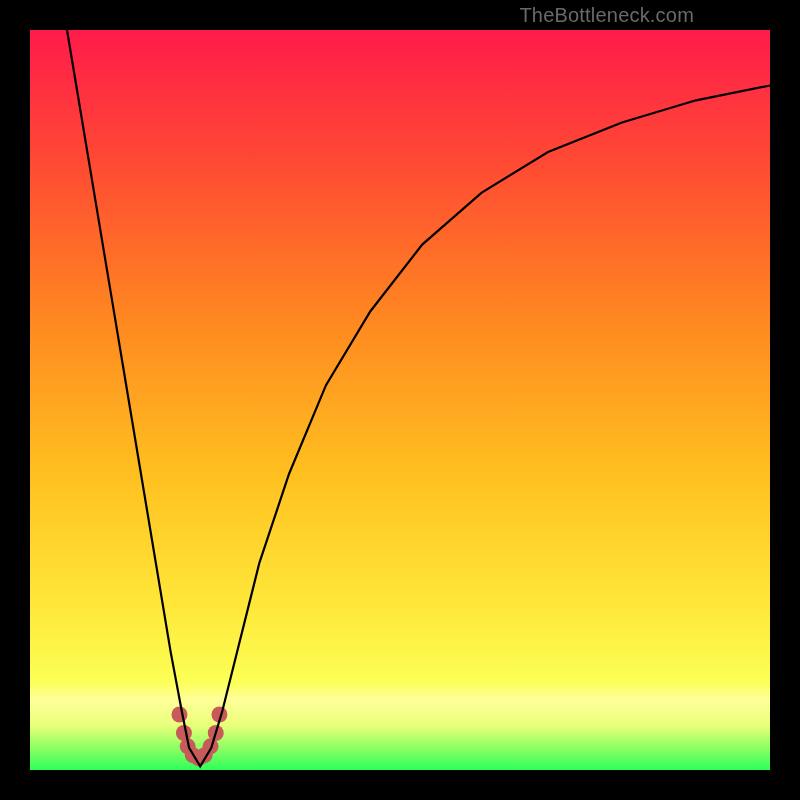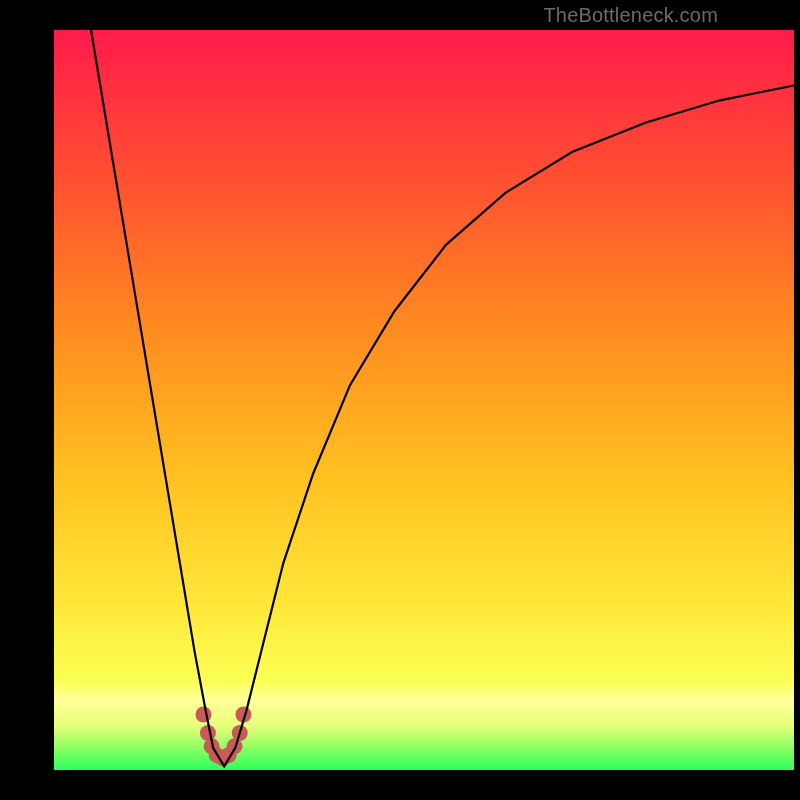--- a/index.html
+++ b/index.html
@@ -8,21 +8,20 @@
     width: 800px;
     height: 800px;
     background: #000;
     overflow: hidden;
     font-family: Arial, Helvetica, sans-serif;
   }
   .stage {
     position: relative;
     width: 704px;
     height: 800px;
-    margin-left: 24px;
   }
   .watermark {
     position: absolute;
     top: 4px;
     right: 10px;
     font-size: 20px;
     color: #6a6a6a;
     font-weight: 500;
     letter-spacing: 0.2px;
     z-index: 10;

